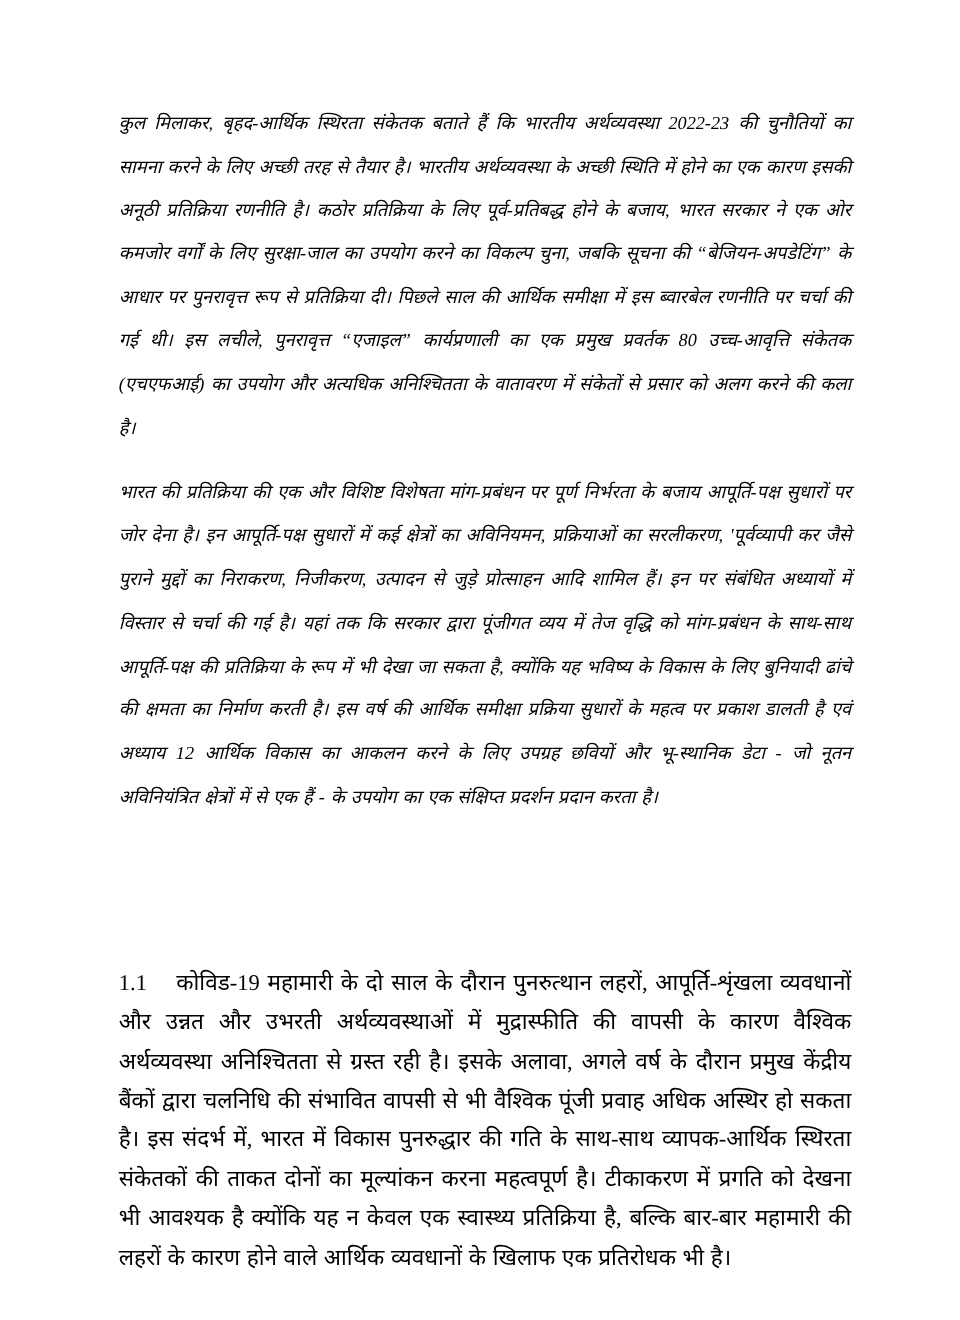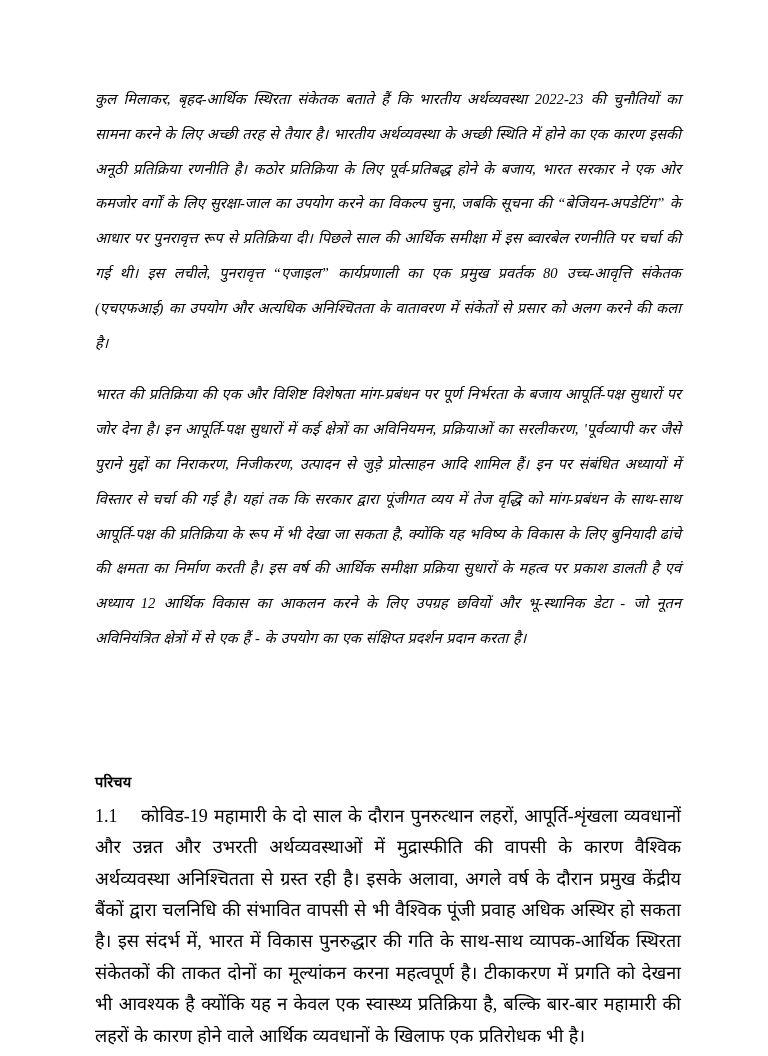--- a/index.html
+++ b/index.html
@@ -110,20 +110,19 @@
 
 
   <div class="content">
 
     <p class="para italic">कुल मिलाकर, बृहद-आर्थिक स्थिरता संकेतक बताते हैं कि भारतीय अर्थव्यवस्था 2022-23 की चुनौतियों का सामना करने के लिए अच्छी तरह से तैयार है। भारतीय अर्थव्यवस्था के अच्छी स्थिति में होने का एक कारण इसकी अनूठी प्रतिक्रिया रणनीति है। कठोर प्रतिक्रिया के लिए पूर्व-प्रतिबद्ध होने के बजाय, भारत सरकार ने एक ओर कमजोर वर्गों के लिए सुरक्षा-जाल का उपयोग करने का विकल्प चुना, जबकि सूचना की “बेजियन-अपडेटिंग” के आधार पर पुनरावृत्त रूप से प्रतिक्रिया दी। पिछले साल की आर्थिक समीक्षा में इस ब्वारबेल रणनीति पर चर्चा की गई थी। इस लचीले, पुनरावृत्त “एजाइल” कार्यप्रणाली का एक प्रमुख प्रवर्तक 80 उच्च-आवृत्ति संकेतक (एचएफआई) का उपयोग और अत्यधिक अनिश्चितता के वातावरण में संकेतों से प्रसार को अलग करने की कला है।</p>
 
     <p class="para italic">भारत की प्रतिक्रिया की एक और विशिष्ट विशेषता मांग-प्रबंधन पर पूर्ण निर्भरता के बजाय आपूर्ति-पक्ष सुधारों पर जोर देना है। इन आपूर्ति-पक्ष सुधारों में कई क्षेत्रों का अविनियमन, प्रक्रियाओं का सरलीकरण, 'पूर्वव्यापी कर जैसे पुराने मुद्दों का निराकरण, निजीकरण, उत्पादन से जुड़े प्रोत्साहन आदि शामिल हैं। इन पर संबंधित अध्यायों में विस्तार से चर्चा की गई है। यहां तक कि सरकार द्वारा पूंजीगत व्यय में तेज वृद्धि को मांग-प्रबंधन के साथ-साथ आपूर्ति-पक्ष की प्रतिक्रिया के रूप में भी देखा जा सकता है, क्योंकि यह भविष्य के विकास के लिए बुनियादी ढांचे की क्षमता का निर्माण करती है। इस वर्ष की आर्थिक समीक्षा प्रक्रिया सुधारों के महत्व पर प्रकाश डालती है एवं अध्याय 12 आर्थिक विकास का आकलन करने के लिए उपग्रह छवियों और भू-स्थानिक डेटा - जो नूतन अविनियंत्रित क्षेत्रों में से एक हैं - के उपयोग का एक संक्षिप्त प्रदर्शन प्रदान करता है।</p>
 
     <div class="gap-before-intro"></div>
 
-    <h2 class="section-heading">परिचय</h2>
 
     <p class="para upright"><span class="para-num">1.1</span><span>कोविड-19 महामारी के दो साल के दौरान पुनरुत्थान लहरों, आपूर्ति-शृंखला व्यवधानों और उन्नत और उभरती अर्थव्यवस्थाओं में मुद्रास्फीति की वापसी के कारण वैश्विक अर्थव्यवस्था अनिश्चितता से ग्रस्त रही है। इसके अलावा, अगले वर्ष के दौरान प्रमुख केंद्रीय बैंकों द्वारा चलनिधि की संभावित वापसी से भी वैश्विक पूंजी प्रवाह अधिक अस्थिर हो सकता है। इस संदर्भ में, भारत में विकास पुनरुद्धार की गति के साथ-साथ व्यापक-आर्थिक स्थिरता संकेतकों की ताकत दोनों का मूल्यांकन करना महत्वपूर्ण है। टीकाकरण में प्रगति को देखना भी आवश्यक है क्योंकि यह न केवल एक स्वास्थ्य प्रतिक्रिया है, बल्कि बार-बार महामारी की लहरों के कारण होने वाले आर्थिक व्यवधानों के खिलाफ एक प्रतिरोधक भी है।</span></p>
 
     <div class="gap-before-head2"></div>
 
   </div>
 </div>
 
 </body></html>

